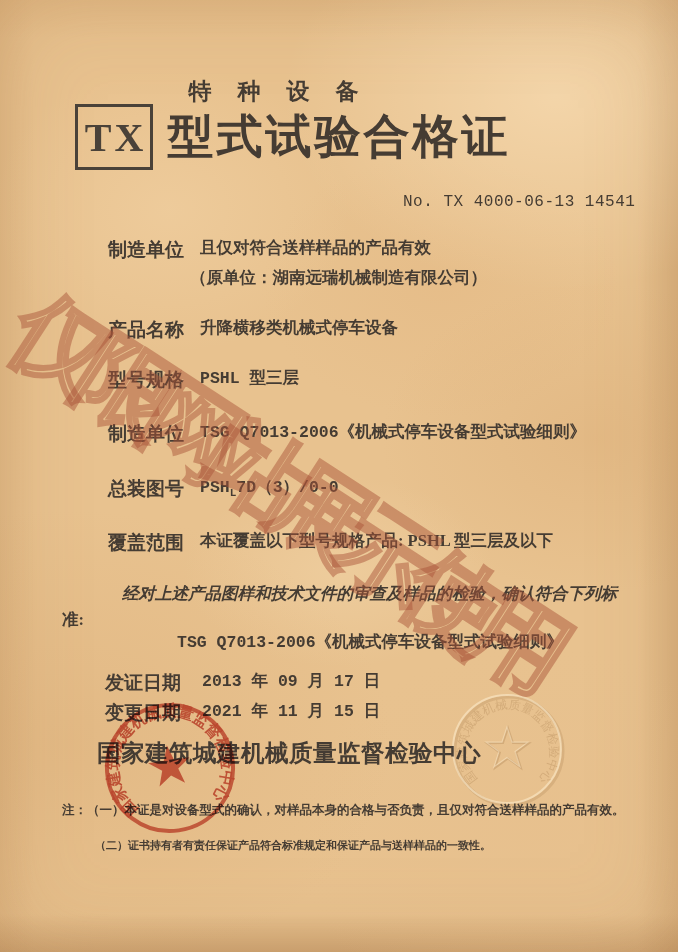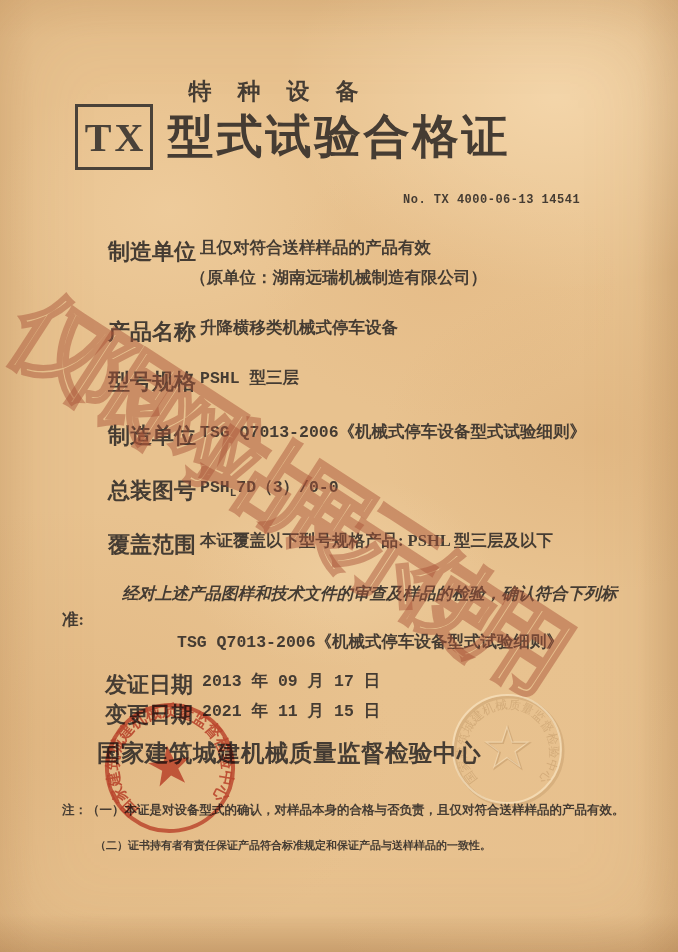--- a/index.html
+++ b/index.html
@@ -23,23 +23,23 @@
   .abs{position:absolute;}
   .mono{font-family:"Liberation Mono","DejaVu Sans Mono","Liberation Serif",monospace;}
 
   .category{top:76px;left:0;width:547px;text-align:center;font-size:23px;font-weight:bold;
             letter-spacing:26px;text-indent:26px;z-index:10;}
   .tx-box{left:75px;top:104px;width:72px;height:60px;border:3px solid #4a4239;z-index:10;
           display:flex;align-items:center;justify-content:center;}
   .tx-box span{font-size:40px;font-weight:bold;letter-spacing:3px;padding-left:3px;color:#4a4239;}
   .title{top:106px;left:0;width:678px;text-align:center;font-size:46px;font-weight:bold;
          letter-spacing:3px;z-index:10;}
-  .cert-no{top:193px;left:403px;font-size:12px;letter-spacing:0.5px;font-weight:bold;z-index:10;}
+  .cert-no{top:193px;left:403px;font-size:16px;letter-spacing:0.5px;font-weight:normal;z-index:10;}
 
-  .f-label{font-size:22px;font-weight:bold;left:108px;z-index:10;white-space:nowrap;text-align:right;}
+  .f-label{font-size:19px;font-weight:bold;left:108px;z-index:10;white-space:nowrap;text-align:right;}
   .f-value{font-size:16.5px;font-weight:bold;left:200px;z-index:10;white-space:nowrap;}
   sub.dwg{font-size:11px;}
 
   .stmt1{left:122px;top:583px;font-size:16.5px;font-weight:bold;z-index:10;white-space:nowrap;font-style:italic;}
   .stmt2{left:62px;top:609px;font-size:16.5px;font-weight:bold;z-index:10;}
   .stmt-std{left:177px;top:631px;font-size:16.5px;font-weight:bold;z-index:10;white-space:nowrap;}
 
   .authority{left:97px;top:737px;font-size:23.5px;font-weight:bold;letter-spacing:0.5px;z-index:10;white-space:nowrap;}
 
   .note1{left:62px;top:802px;font-size:12.5px;font-weight:bold;z-index:10;white-space:nowrap;}

